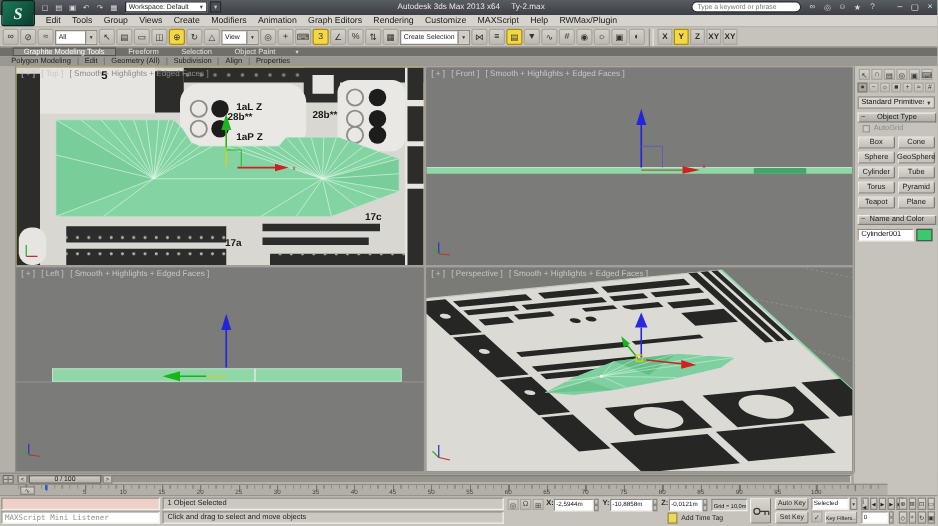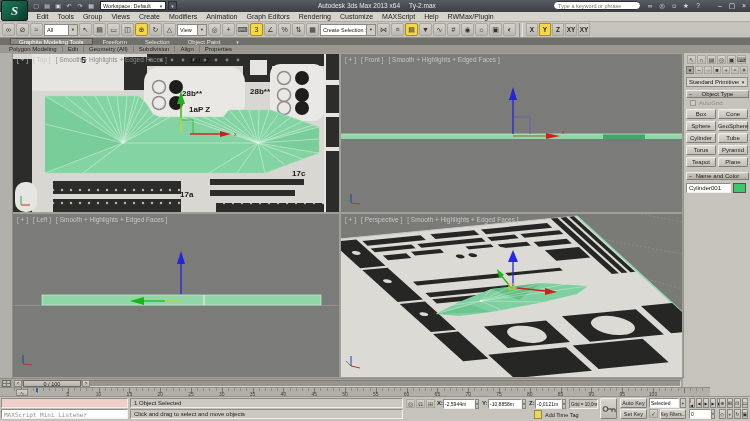--- a/index.html
+++ b/index.html
@@ -328,21 +328,21 @@
           <line x1="8" y1="151" x2="17" y2="151" stroke="#b33" stroke-width="1"></line>
           <line x1="8" y1="151" x2="8" y2="142" stroke="#3a3" stroke-width="1"></line>
         </g>
       </svg>
       <div class="vplabel">
         <span>[ + ]</span>
         <span>[ Top ]</span>
         <span style="color:#8a8a86">[ Smooth + Highlights + Edged Faces ]</span>
       </div>
       <span class="ann" style="left:68px;top:1px;font-size:9px">5</span>
-      <span class="ann" style="left:176px;top:2px">1aL Z</span>
+      <span class="ann" style="left:176px;top:27px">1aL Z</span>
       <span class="ann" style="left:169px;top:35px">28b**</span>
       <span class="ann" style="left:176px;top:51px">1aP Z</span>
       <span class="ann" style="left:237px;top:33px">28b**</span>
       <span class="ann" style="left:167px;top:136px">17a</span>
       <span class="ann" style="left:279px;top:115px">17c</span>
     </div>
 
     <div class="vp" style="left:341px;top:1px;width:341px;height:158px">
       <svg width="341" height="158" viewBox="0 0 341 158">
         <rect width="341" height="158" fill="#7b7b79"></rect>

